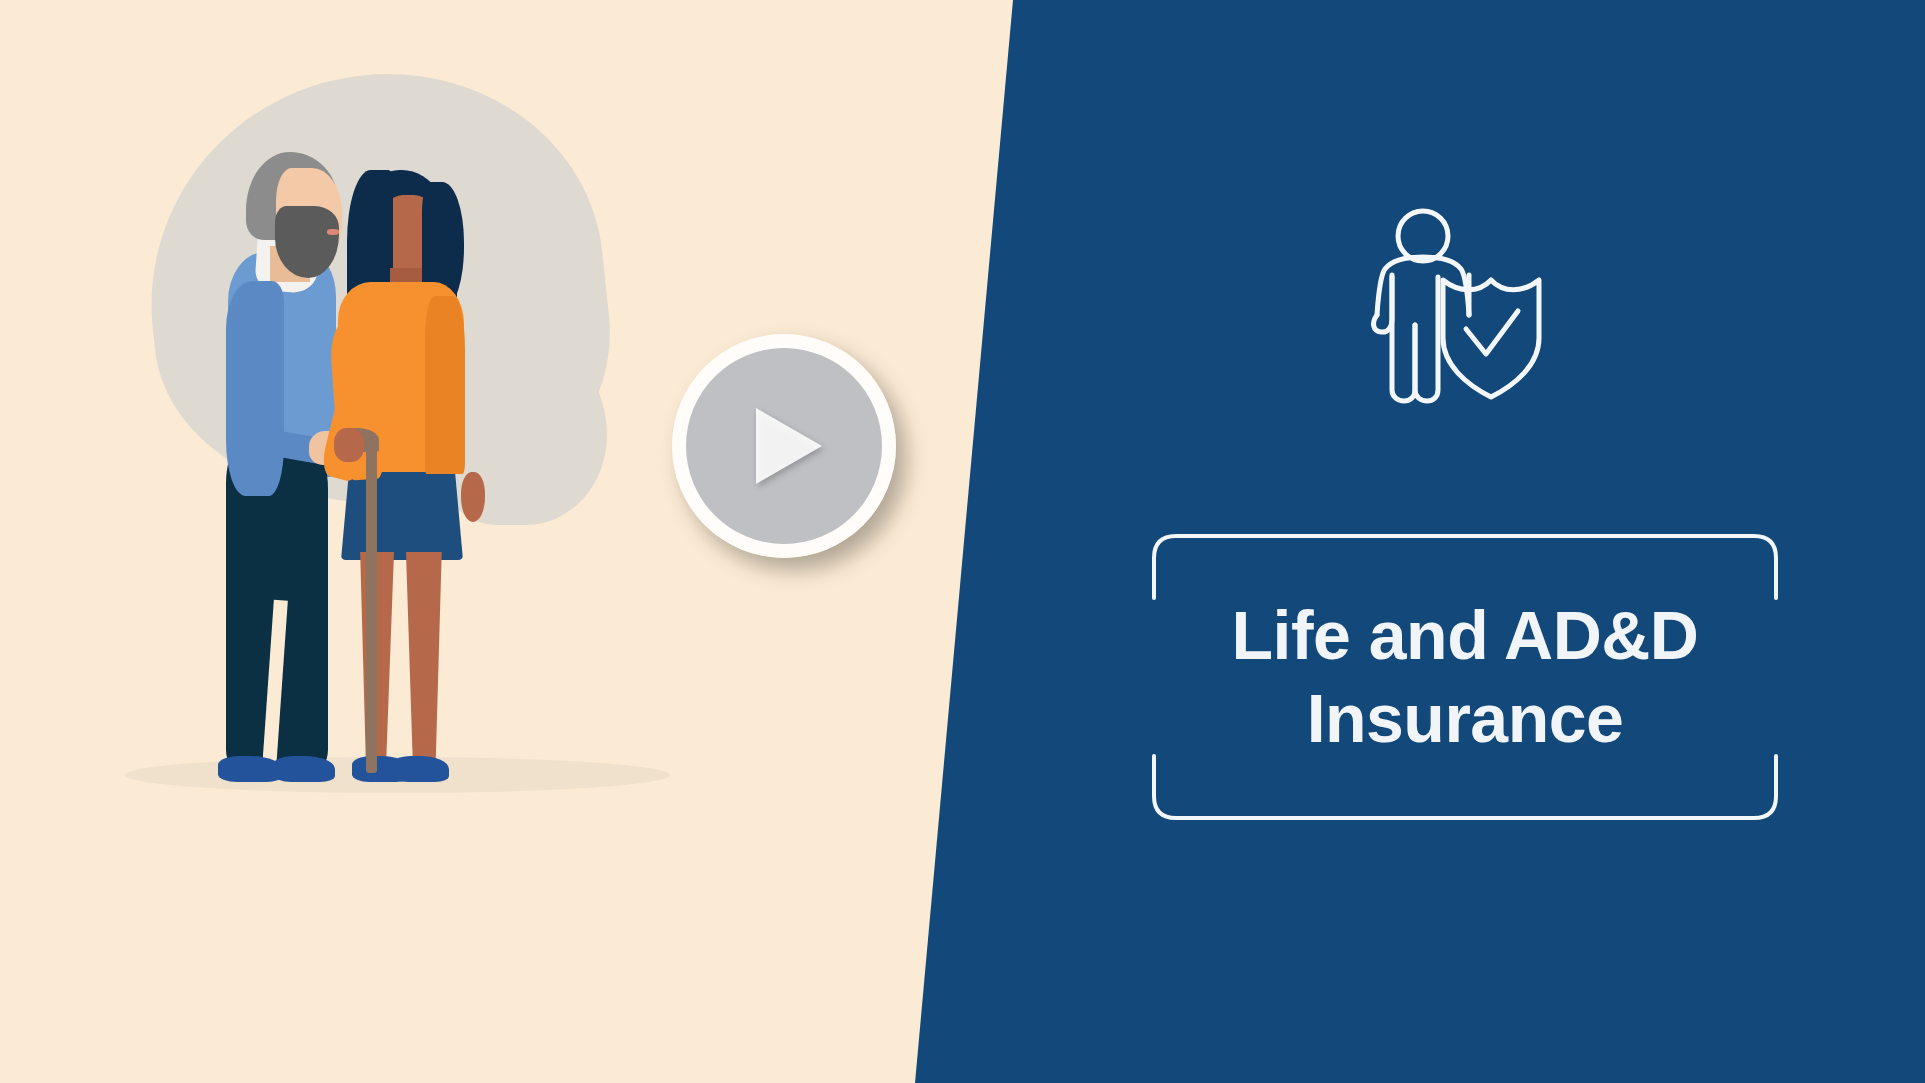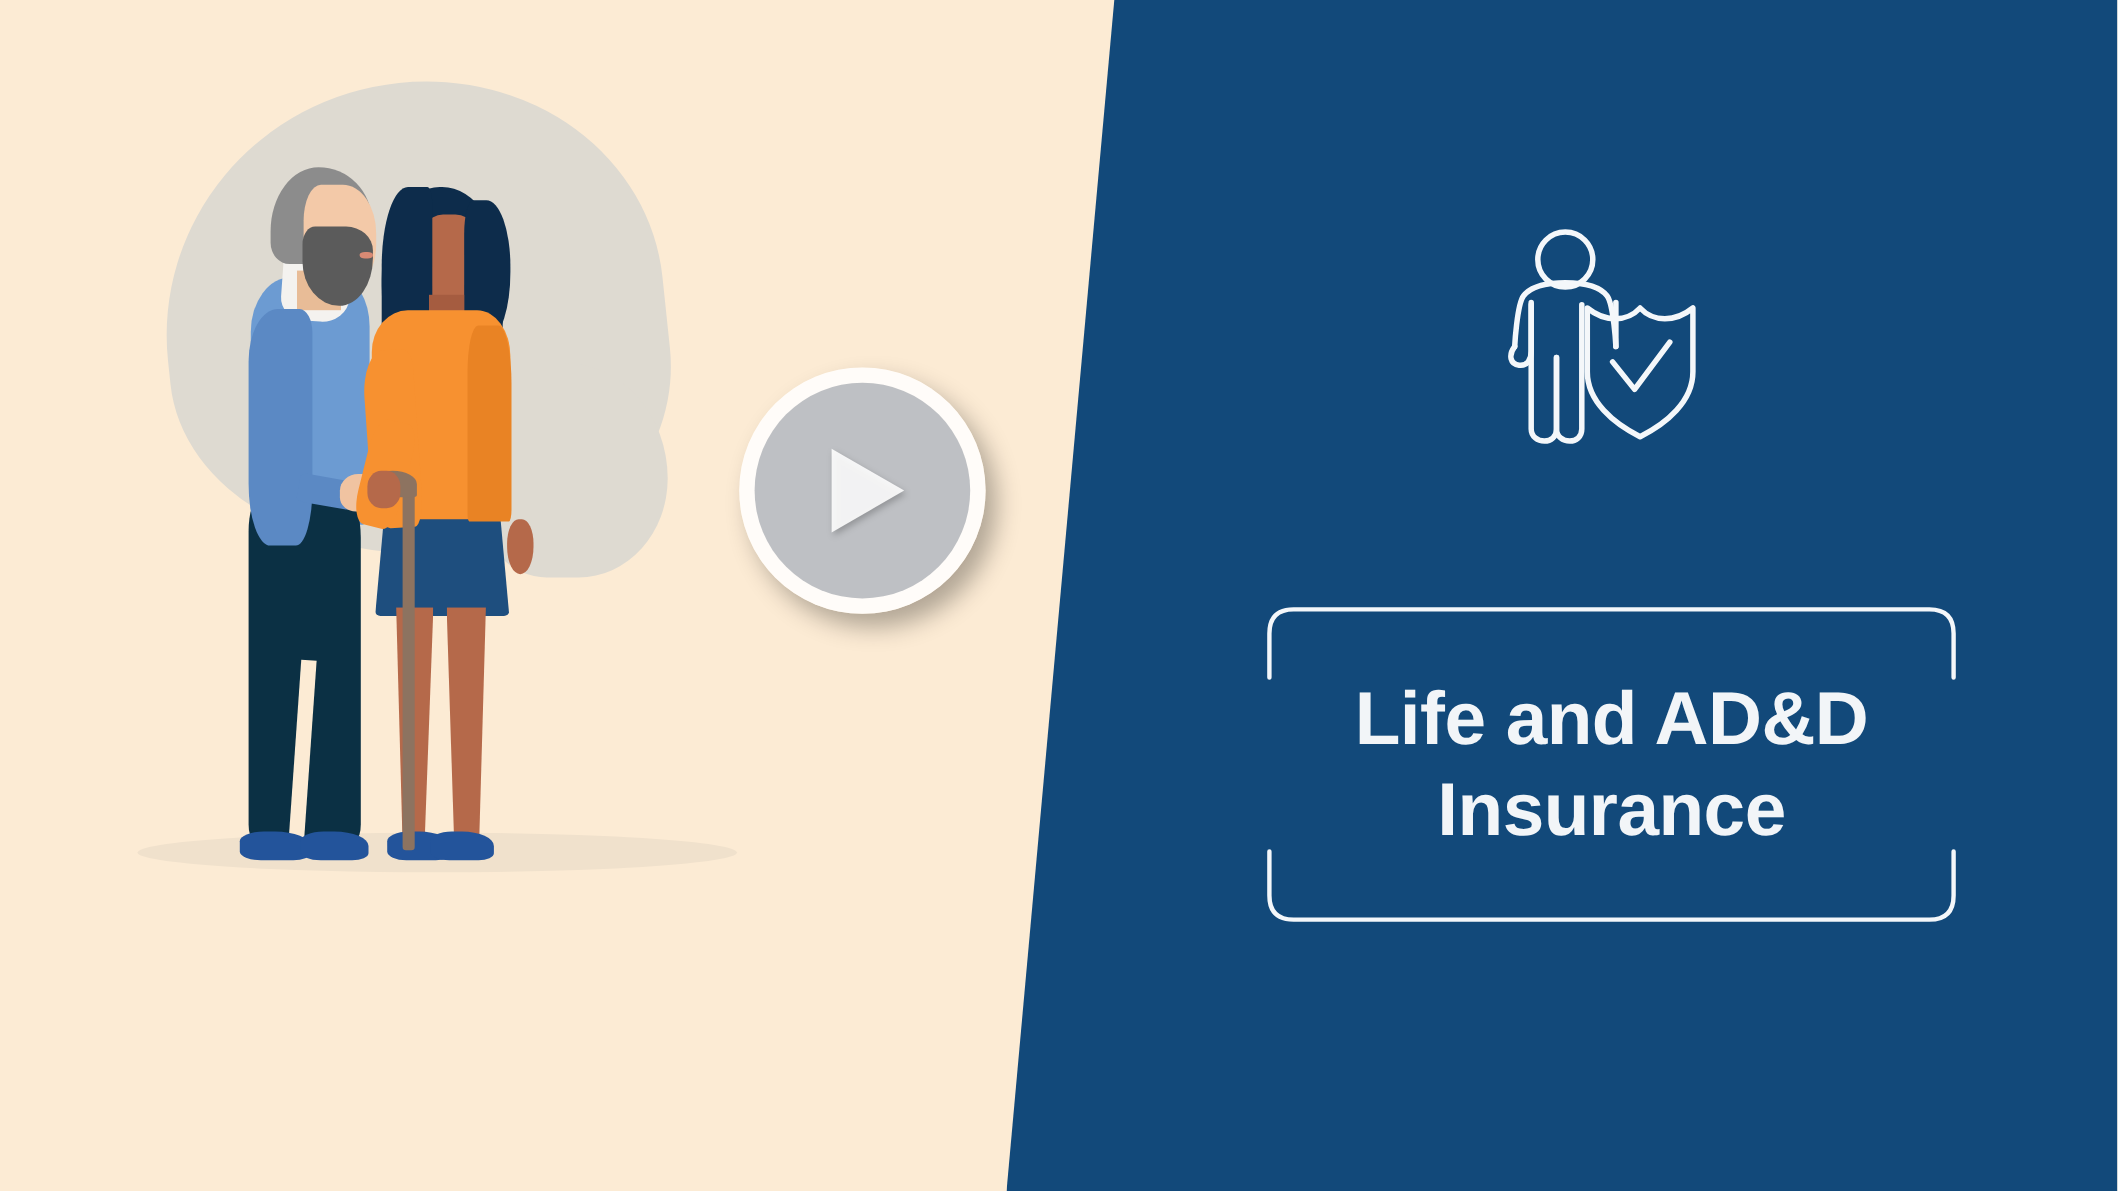--- a/index.html
+++ b/index.html
@@ -296,21 +296,21 @@
   
   .panel-icon{
     position:absolute;
     left:1355px;top:205px;
     width:215px;height:200px;
   }
   .panel-icon svg{display:block;width:100%;height:100%;}
 
   .title-frame{
     position:absolute;
-    left:1150px;top:550px;
+    left:1150px;top:532px;
     width:630px;height:290px;
   }
   .frame-svg{position:absolute;inset:0;width:100%;height:100%;}
   .title-text{
     position:absolute;inset:0;
     display:flex;align-items:center;justify-content:center;
     text-align:center;
     color:#F2F5F8;
     font-family:"Liberation Sans",sans-serif;
     font-size:68px;

